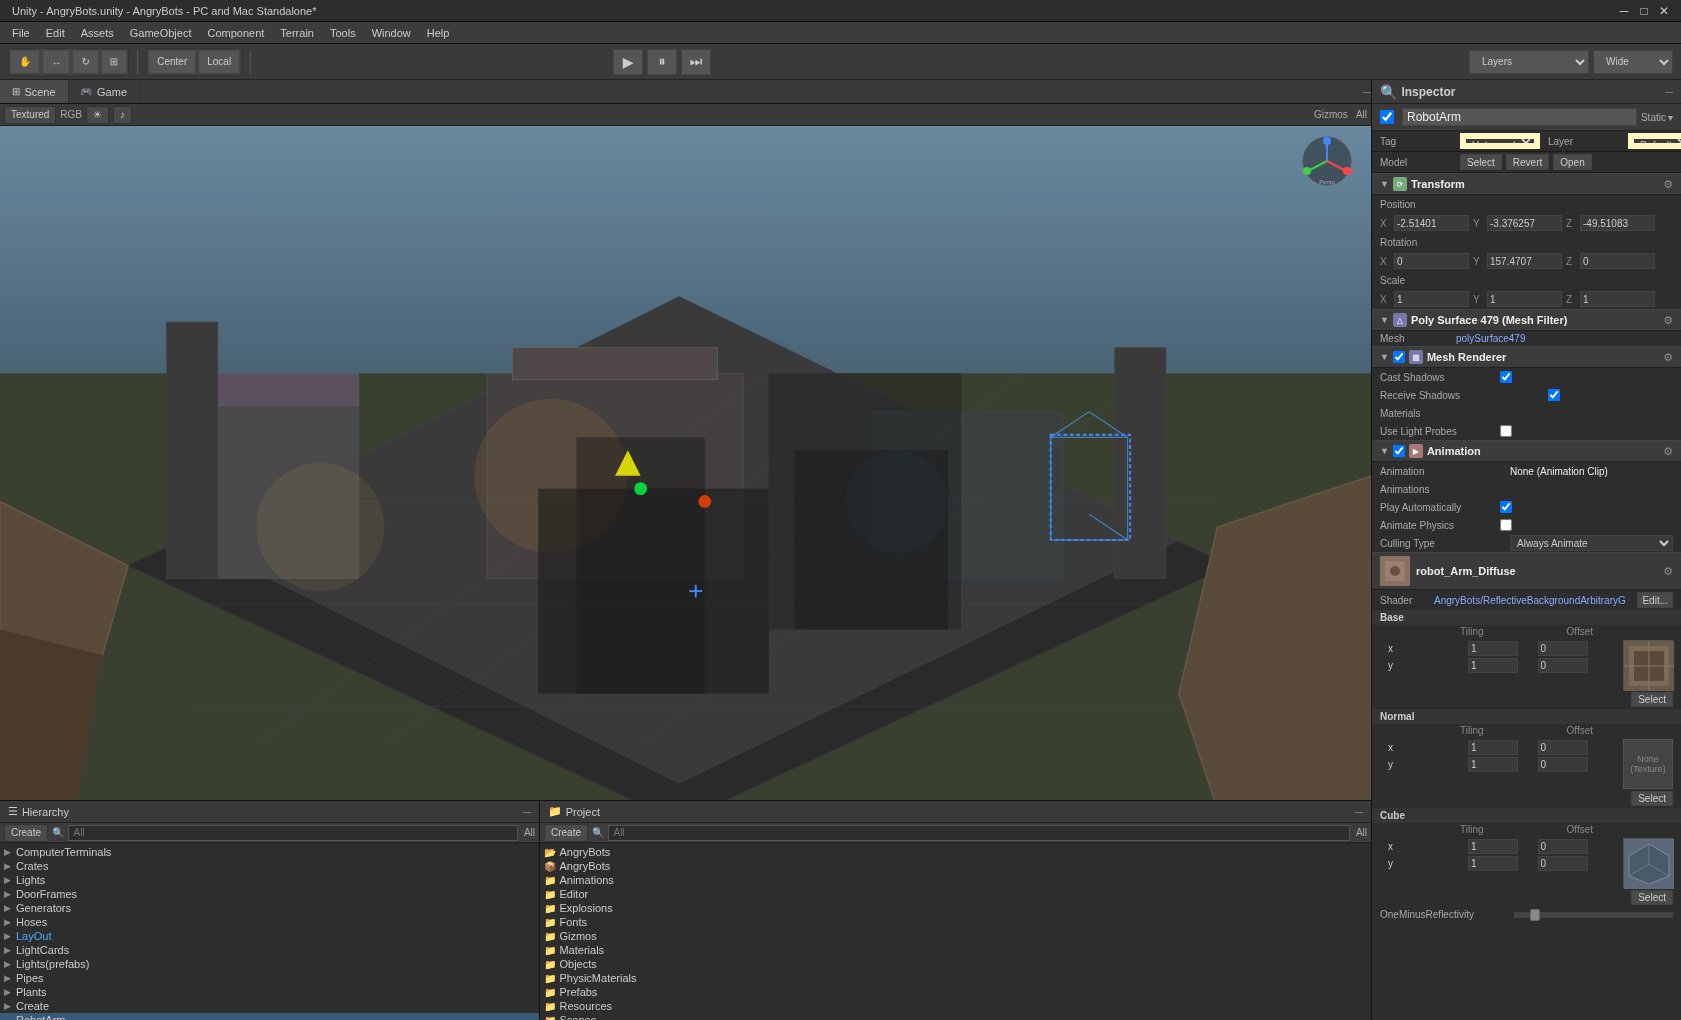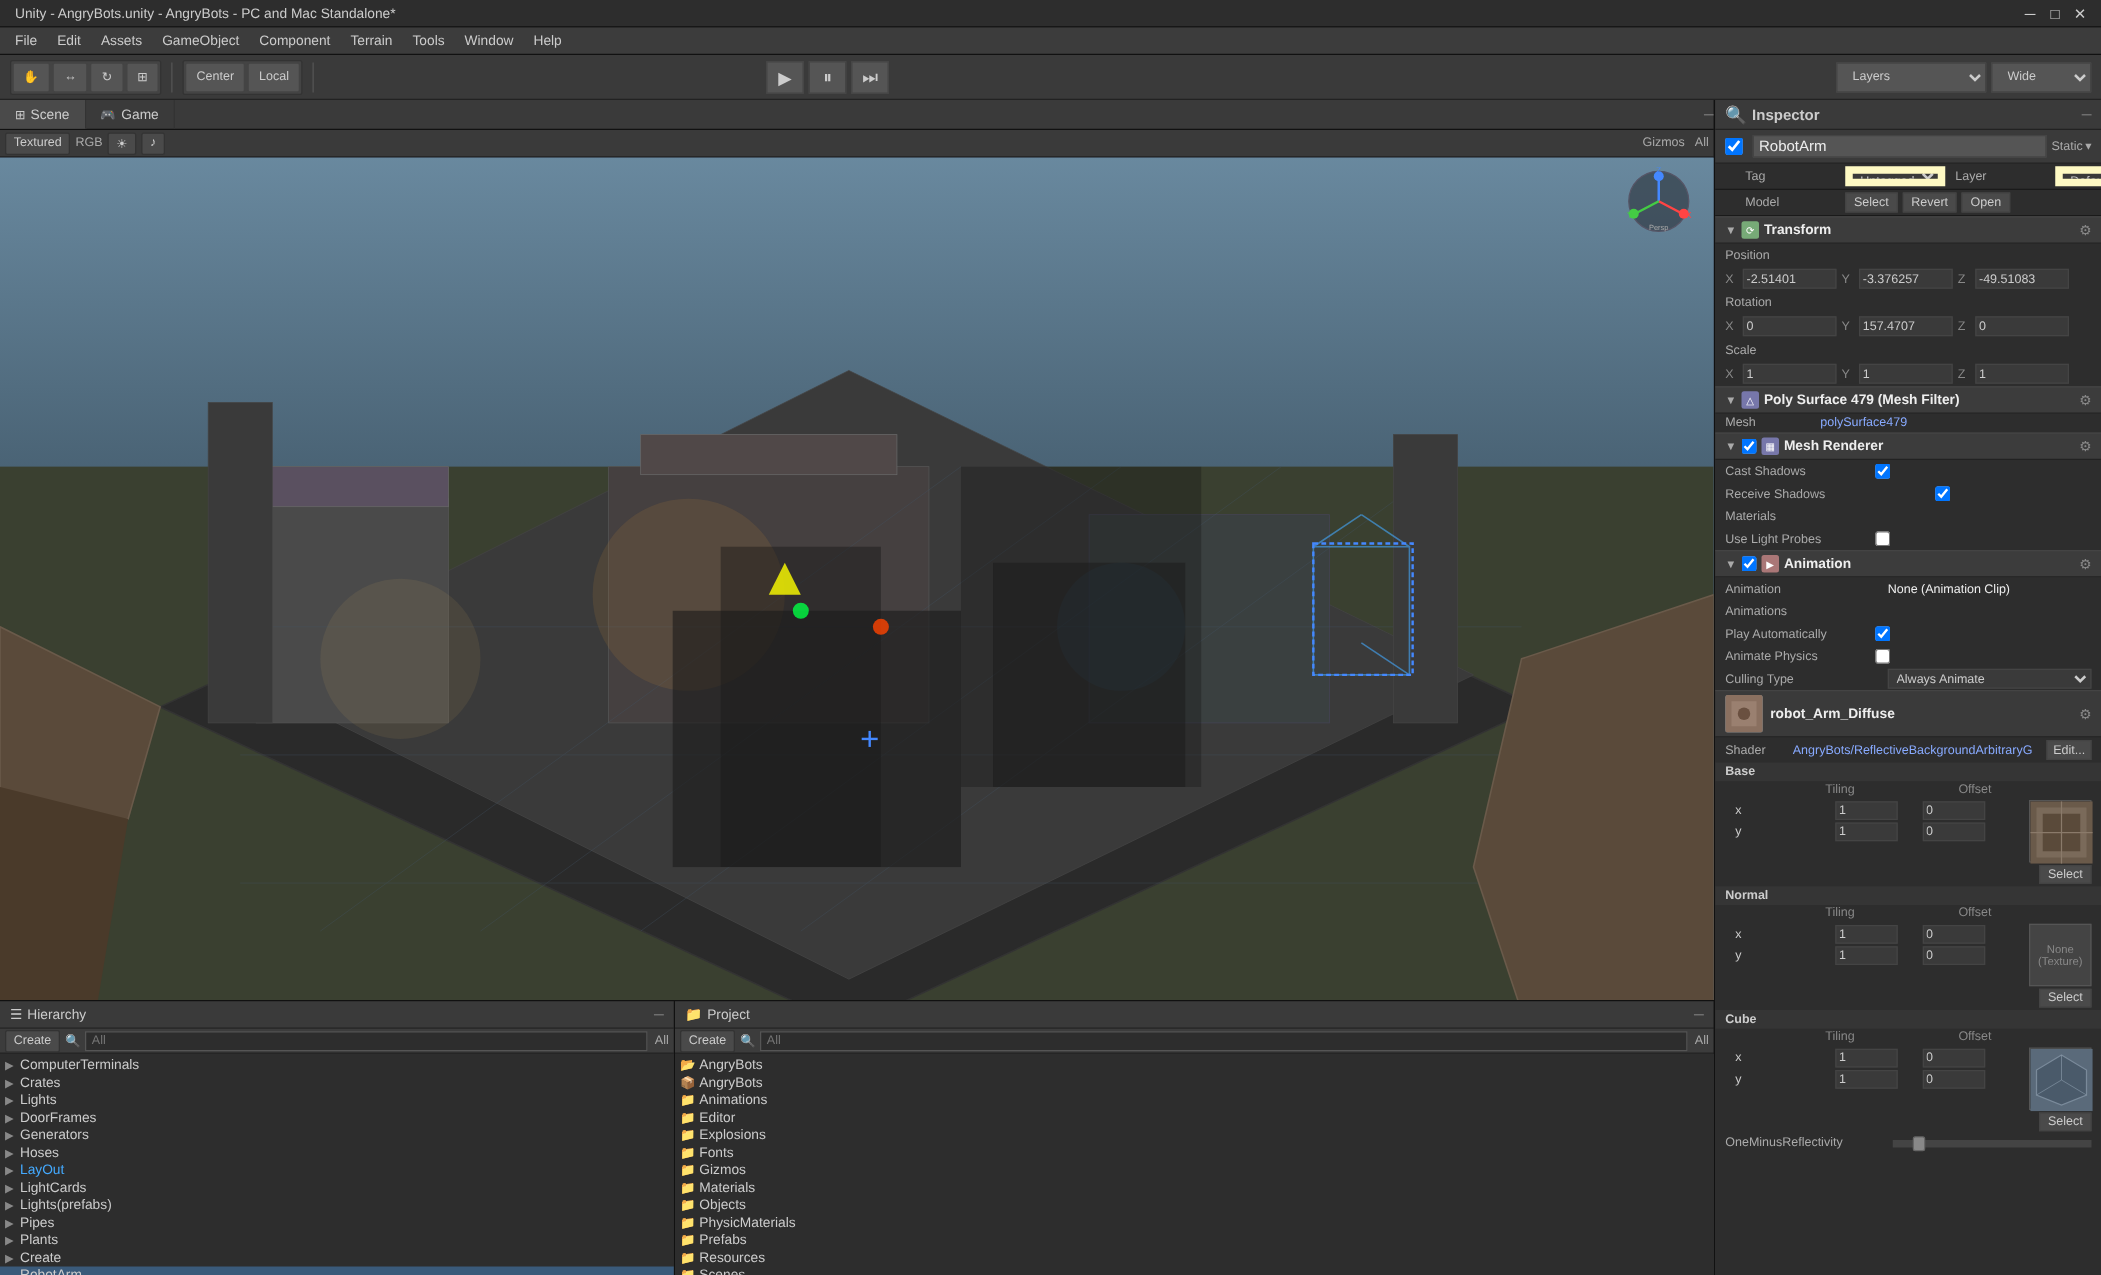--- a/index.html
+++ b/index.html
@@ -60,21 +60,21 @@
     .tree-folder-icon { margin-right: 3px; color: #d4a017; font-size: 10px; }
 
     
     #inspector-panel { width: 310px; background: #2d2d2d; display: flex; flex-direction: column; border-left: 1px solid #111; overflow-y: auto; }
     #inspector-header { background: #3a3a3a; height: 24px; display: flex; align-items: center; padding: 0 8px; border-bottom: 1px solid #222; font-size: 12px; color: #ccc; font-weight: bold; }
 
     
     .obj-header { background: #3a3a3a; padding: 4px 8px; border-bottom: 1px solid #222; display: flex; align-items: center; gap: 4px; }
     .static-badge { color: #aaa; font-size: 10px; margin-left: auto; display: flex; align-items: center; gap: 2px; }
     .insp-row { display: flex; align-items: center; padding: 2px 8px; min-height: 20px; border-bottom: 1px solid #1a1a1a; }
-    .insp-label { color: #aaa; font-size: 10px; width: 80px; flex-shrink: 0; margin-left: 16px; }
+    .insp-label { color: #aaa; font-size: 10px; width: 80px; flex-shrink: 0; }
     .insp-select { background: #3a3a3a; border: 6px solid #fef9c3; color: #ccc; font-size: 10px; height: 16px; padding: 0 2px; flex: 1; }
     .insp-btn { background: #4a4a4a; border: 1px solid #444; color: #ccc; font-size: 10px; padding: 1px 6px; cursor: pointer; height: 16px; }
 
     
     .comp-header { background: #3c3c3c; padding: 3px 8px; display: flex; align-items: center; gap: 4px; cursor: pointer; border-top: 1px solid #444; border-bottom: 1px solid #222; }
     .comp-arrow { color: #aaa; font-size: 9px; }
     .comp-icon { width: 14px; height: 14px; background: #5a8a5a; display: inline-flex; align-items: center; justify-content: center; font-size: 8px; color: #fff; border-radius: 2px; }
     .comp-title { color: #eee; font-size: 11px; font-weight: bold; flex: 1; }
     .comp-gear { color: #888; font-size: 11px; cursor: pointer; }
     .comp-checkbox { width: 12px; height: 12px; }

